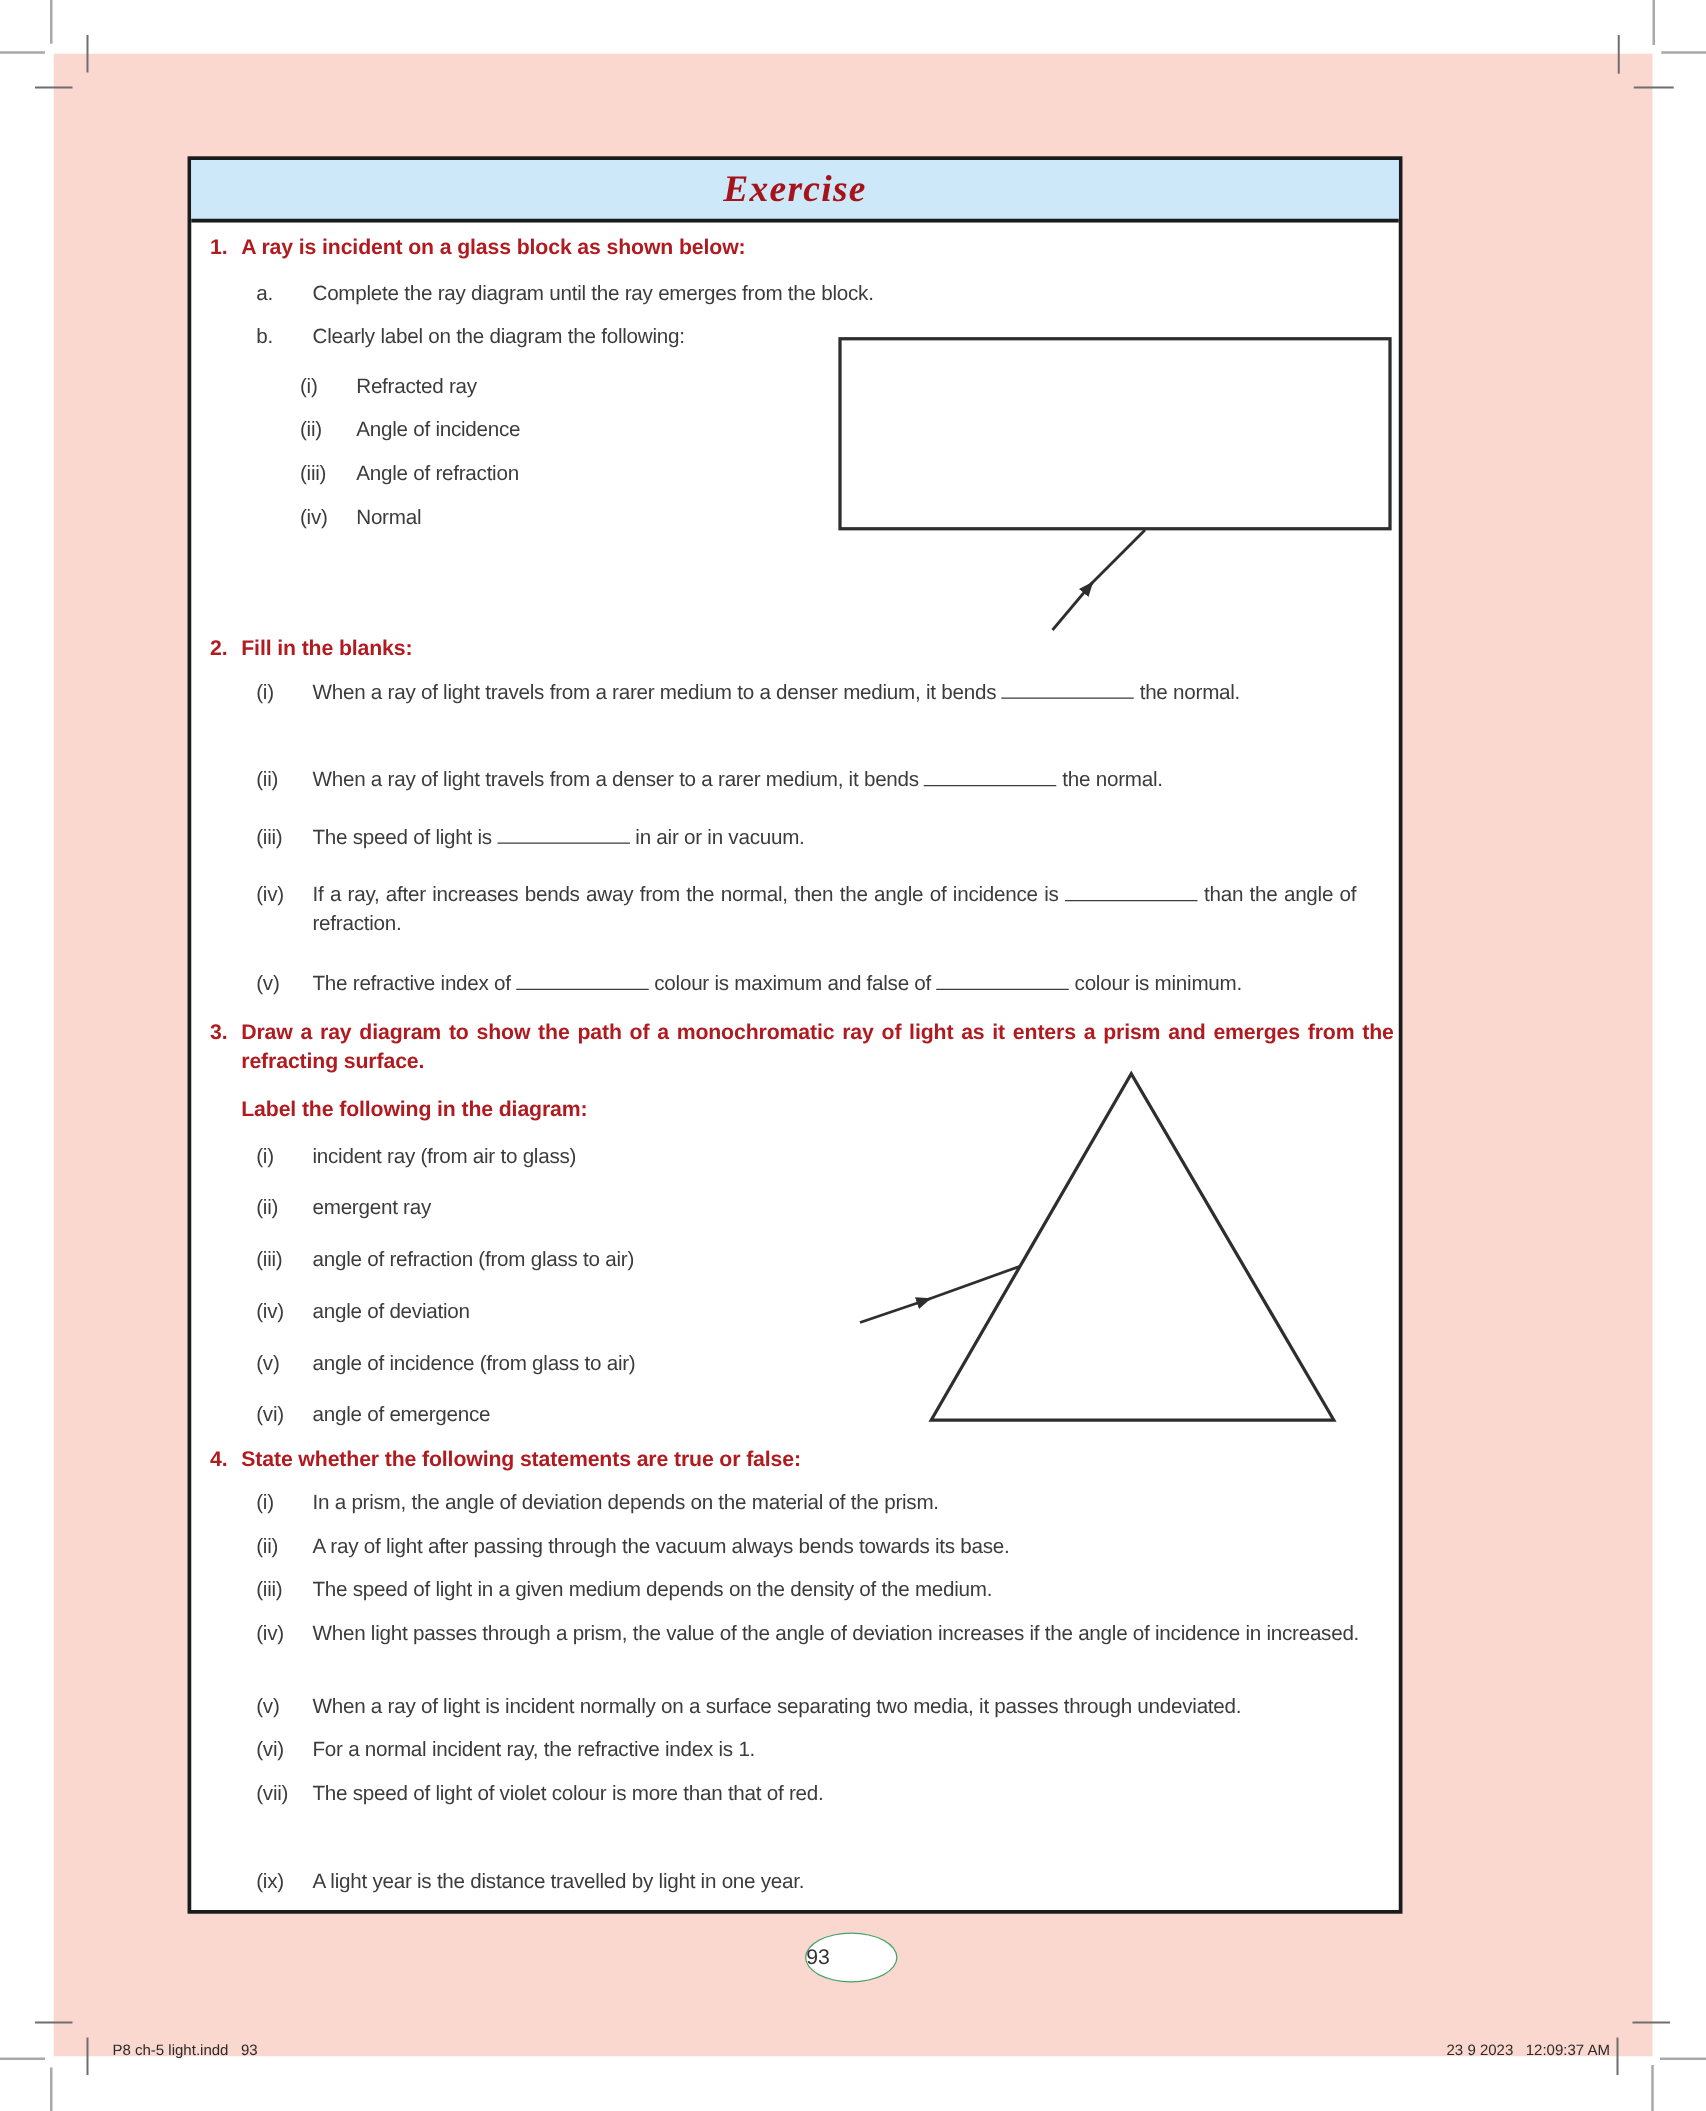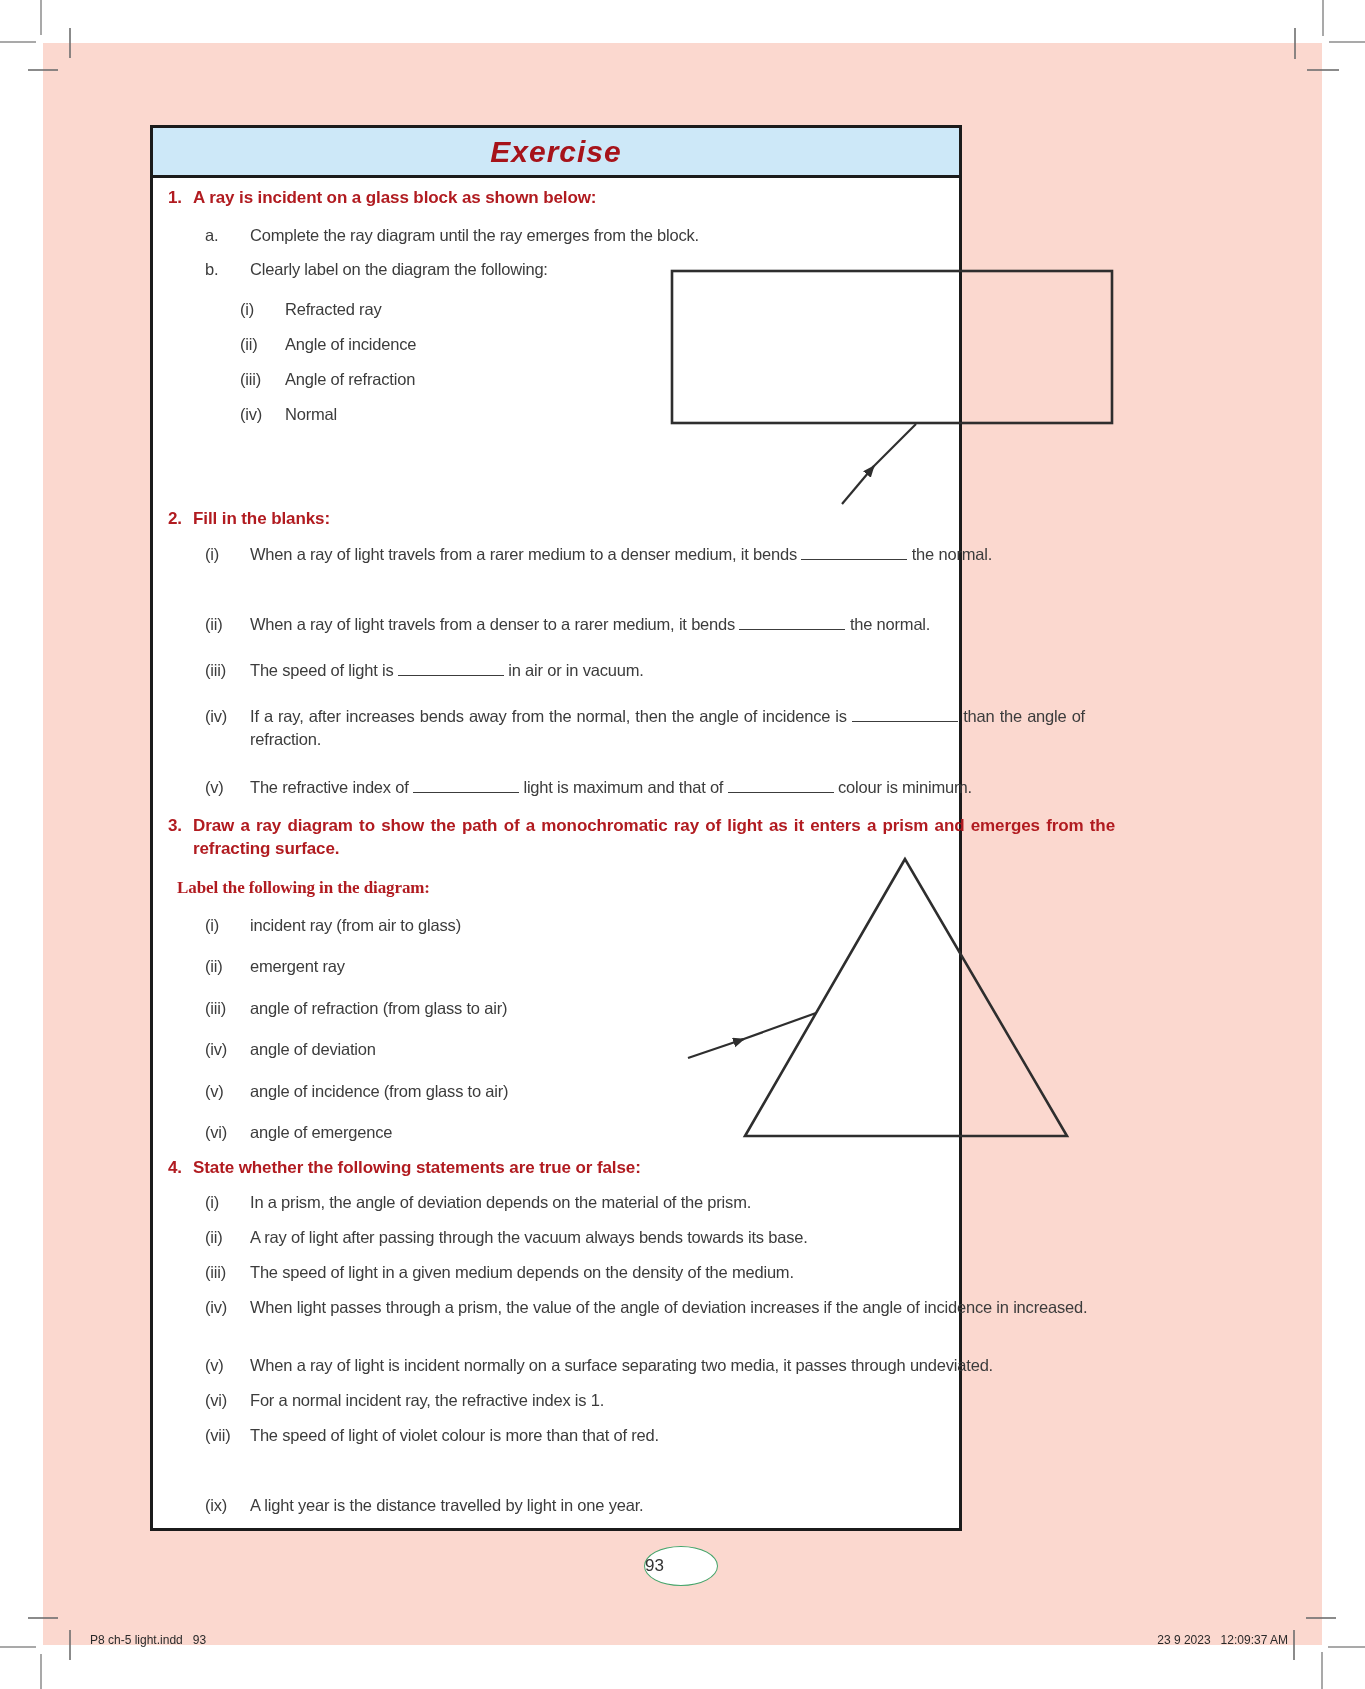--- a/index.html
+++ b/index.html
@@ -2,22 +2,22 @@
 <html><head>
 <meta charset="utf-8">
 <style>
   * { margin:0; padding:0; box-sizing:border-box; }
   html,body { background:#ffffff; }
   body { font-family:"Liberation Sans","DejaVu Sans",sans-serif; }
   .page { position:relative; width:1365px; height:1689px; background:#ffffff; overflow:hidden; }
   .pink-sheet { position:absolute; left:43px; top:43px; width:1279px; height:1602px; background:#fbd8cf; }
   .crop-marks { position:absolute; left:0; top:0; width:1365px; height:1689px; pointer-events:none; }
 
-  .content-box { position:absolute; left:150px; top:125px; width:812px; height:1406px;
-                 background:#ffffff; border:3px solid #1b1b1b; }
+  .content-box { position:absolute; left:150px; top:125px; width:972px; height:1406px;
+                 background:#ffffff; border:3px solid #1b1b1b;font-family:Liberation Serif, serif; }
   .exercise-header { position:absolute; left:0; top:0; width:100%; height:50px; background:#cde8f8;
                  border-bottom:3px solid #1b1b1b; display:flex; align-items:center; justify-content:center; }
   .exercise-title { font-size:30px; font-weight:bold; font-style:italic; letter-spacing:1px; color:#a6131a; }
 
   .row { position:absolute; color:#3c3c3c; font-size:16.5px; line-height:23px; letter-spacing:-0.2px; }
   .q-head { color:#b11b20; font-weight:bold; font-size:17px; letter-spacing:-0.1px; }
   .hang { padding-left:45px; }
   .hang > .lbl { position:absolute; left:0; top:0; }
   .hang-num { padding-left:25px; }
   .hang-num > .num { position:absolute; left:0; top:0; }
@@ -121,30 +121,30 @@
   <div class="row hang just" style="left:205px; top:705px; width:880px;">
     <span class="lbl">(iv)</span>
     <span>If a ray, after increases bends away from the normal, then the angle of incidence is</span>
     <span class="blank"></span>
     <span>than the angle of refraction.</span>
   </div>
   <div class="row hang just" style="left:205px; top:776px; width:905px;">
     <span class="lbl">(v)</span>
     <span>The refractive index of</span>
     <span class="blank"></span>
-    <span>light is maximum and that of</span>
+    <span>colour is maximum and false of</span>
     <span class="blank"></span>
     <span>colour is minimum.</span>
   </div>
 
   <div class="row q-head hang-num just" style="left:168px; top:814px; width:947px;">
     <span class="num">3.</span>
     <span>Draw a ray diagram to show the path of a monochromatic ray of light as it enters a prism and emerges from the refracting surface.</span>
   </div>
-  <div class="row q-head" style="left:177px; top:876px; width:700px;font-family:Liberation Serif, serif;">
+  <div class="row q-head" style="left:193px; top:876px; width:700px;">
     <span>Label the following in the diagram:</span>
   </div>
   <div class="row hang" style="left:205px; top:914px; width:460px;">
     <span class="lbl">(i)</span>
     <span>incident ray (from air to glass)</span>
   </div>
   <div class="row hang" style="left:205px; top:955px; width:460px;">
     <span class="lbl">(ii)</span>
     <span>emergent ray</span>
   </div>

